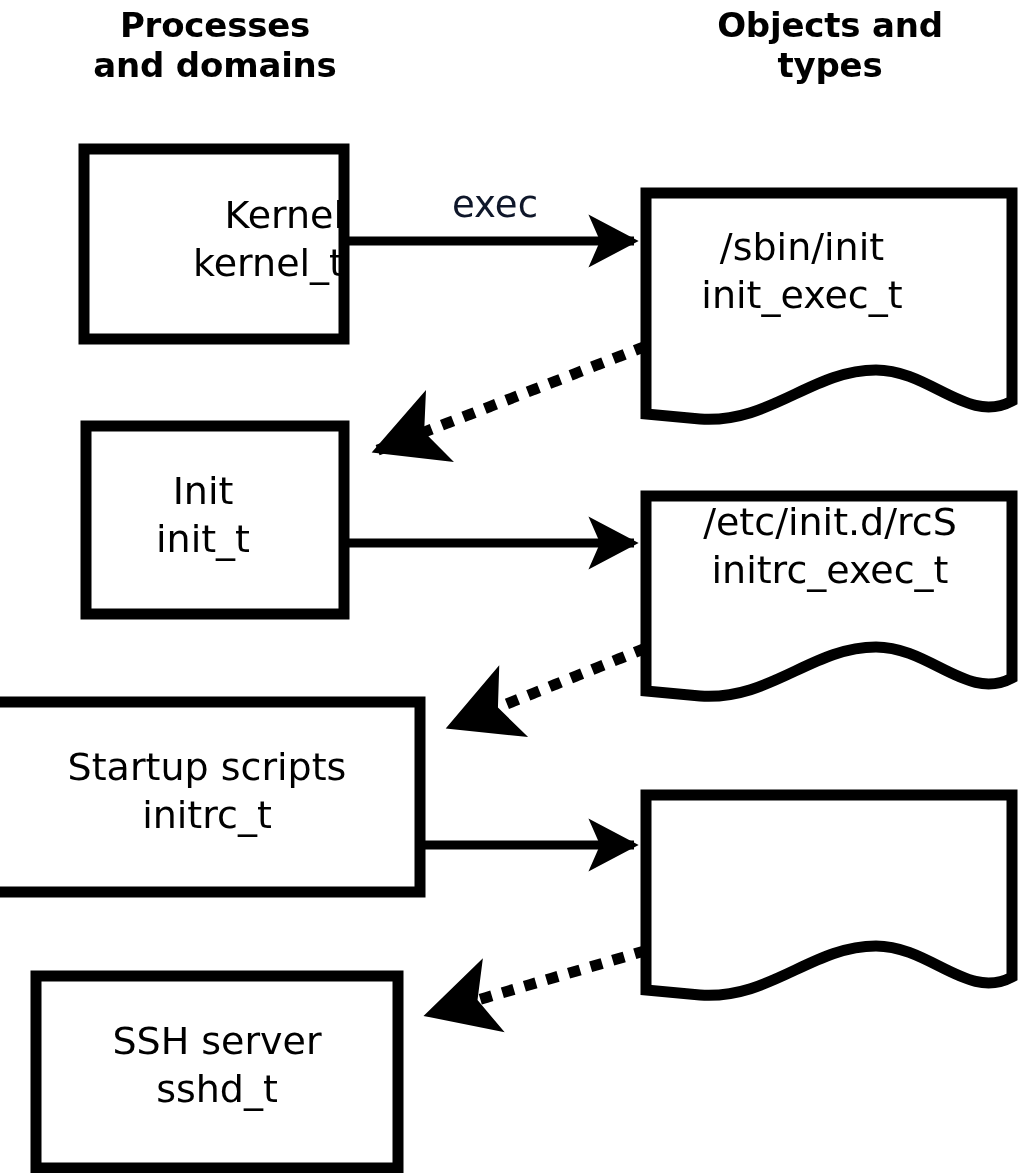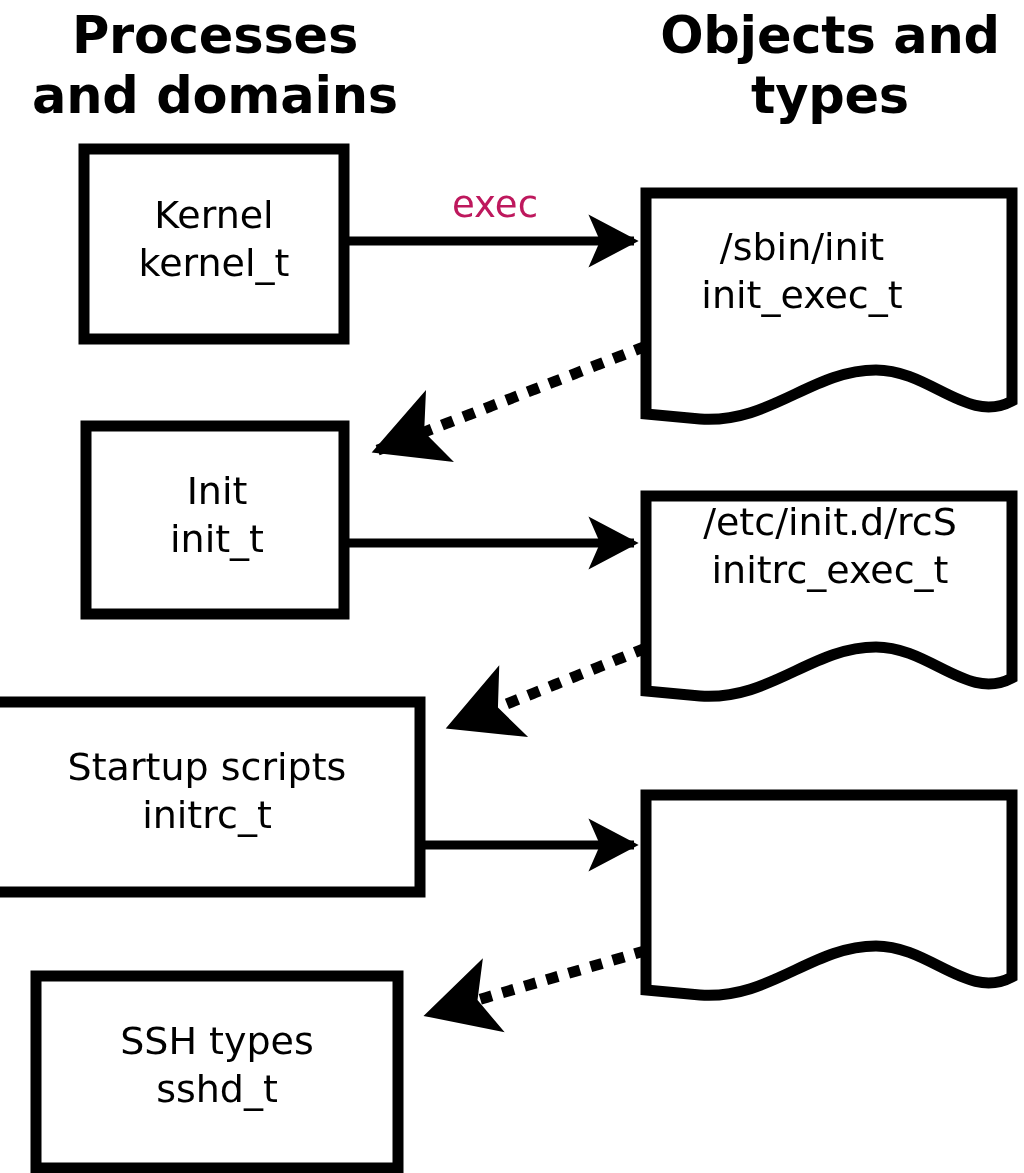--- a/index.html
+++ b/index.html
@@ -20,21 +20,21 @@
     left: 0;
     top: 0;
     width: 1024px;
     height: 1173px;
   }
   .col-title {
     position: absolute;
     text-align: center;
     font-family: "DejaVu Sans", sans-serif;
     font-weight: bold;
-    font-size: 51px;
+    font-size: 34px;
     line-height: 1.17;
     color: #000000;
     white-space: pre-line;
     letter-spacing: -0.2px;
   }
   #title-left  { left: 15px;  top: 6px;  width: 400px; }
   #title-right { left: 630px; top: 6px; width: 400px; }
 
   .node-label {
     position: absolute;
@@ -45,21 +45,21 @@
     line-height: 1.26;
     color: #000000;
     white-space: pre-line;
     pointer-events: none;
   }
   .edge-label {
     position: absolute;
     text-align: center;
     font-family: "DejaVu Sans", sans-serif;
     font-size: 37px;
-    color: #be185d;
+    color: #0f172a;
   }
 </style>
 </head>
 <body>
 
 <div id="canvas">
 
   <svg id="diagram-svg" viewBox="0 0 1024 1173">
     <defs>
       <marker id="arrow-solid" viewBox="0 0 12 12" refX="10.4" refY="6" markerWidth="6.2" markerHeight="6.2" orient="auto-start-reverse">
@@ -114,30 +114,30 @@
     
     <line x1="641" y1="952" x2="430" y2="1014" stroke="#000000" stroke-width="11" stroke-dasharray="1 22" stroke-linecap="square" marker-end="url(#arrow-dotted)"></line>
   </svg>
 
   <div class="col-title" id="title-left">Processes
 and domains</div>
 
   <div class="col-title" id="title-right">Objects and
 types</div>
 
-  <div class="node-label" style="left:84px; top:192px; width:260px;">Kernel
+  <div class="node-label" style="left:84px; top:192px; width:260px;text-align:right;">Kernel
 kernel_t</div>
 
-  <div class="node-label" style="left:88px; top:468px; width:258px;">Init
+  <div class="node-label" style="left:74px; top:468px; width:258px;">Init
 init_t</div>
 
   <div class="node-label" style="left:-6px; top:744px; width:426px;">Startup scripts
 initrc_t</div>
 
-  <div class="node-label" style="left:36px; top:1018px; width:362px;">SSH types
+  <div class="node-label" style="left:36px; top:1018px; width:362px;">SSH server
 sshd_t</div>
 
   <div class="node-label" style="left:618px; top:224px; width:368px;">/sbin/init
 init_exec_t</div>
 
   <div class="node-label" style="left:646px; top:499px; width:368px;">/etc/init.d/rcS
 initrc_exec_t</div>
 
 
   <div class="edge-label" style="left:420px; top:183px; width:150px;">exec</div>

